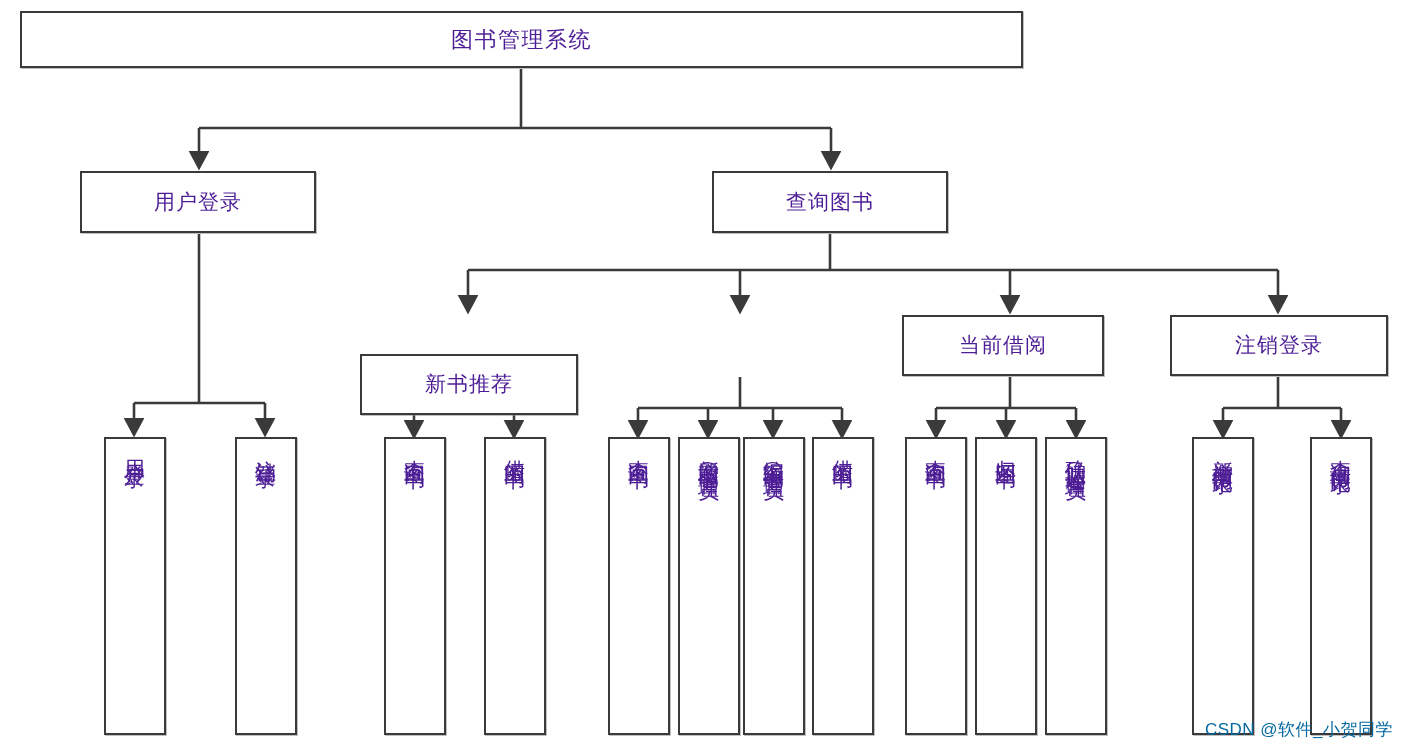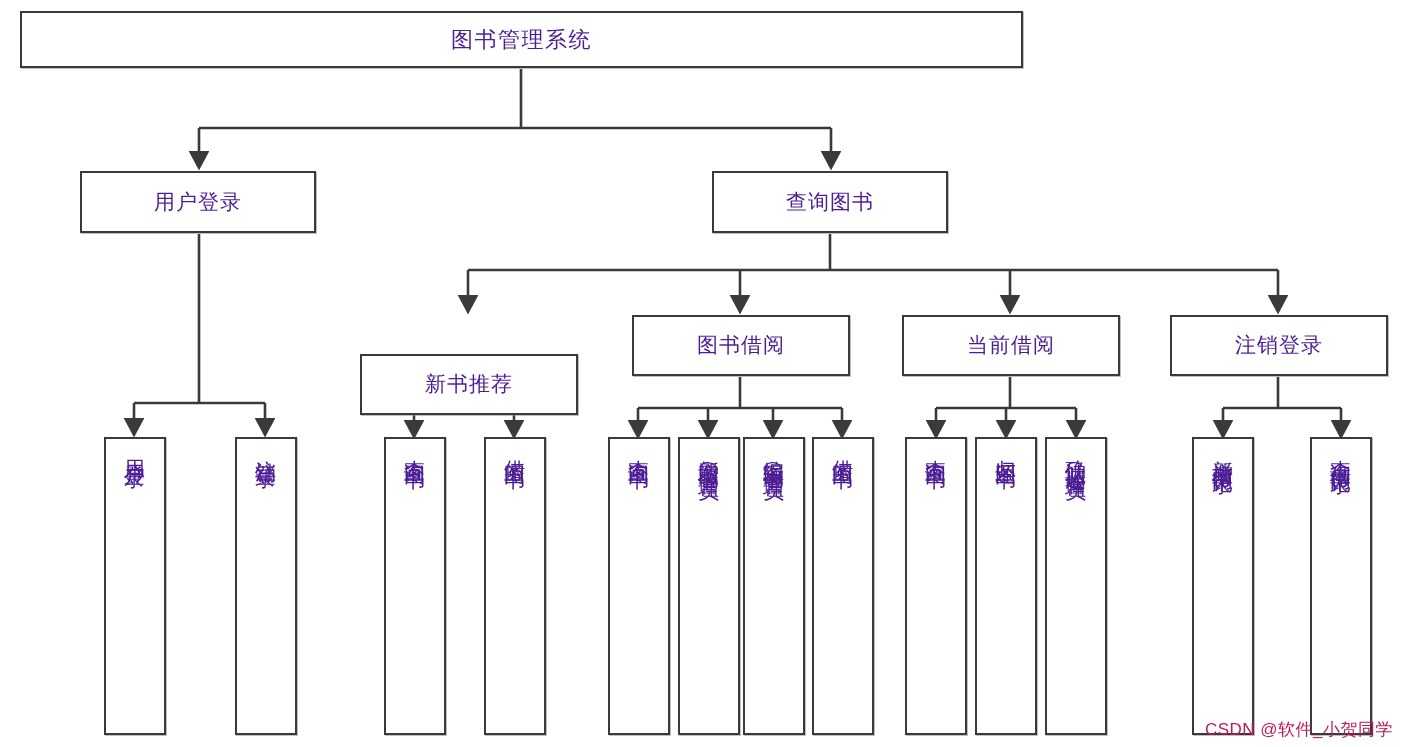--- a/index.html
+++ b/index.html
@@ -68,21 +68,21 @@
     width: 1405px;
     height: 747px;
     pointer-events: none;
   }
   
   #watermark {
     position: absolute;
     right: 12px;
     bottom: 6px;
     font-size: 17px;
-    color: #be185d;
+    color: #0369a1;
     letter-spacing: 0.5px;
     white-space: nowrap;
     font-family: "Liberation Sans", "DejaVu Sans", sans-serif;
   }
 </style>
 </head>
 <body>
 
 <div id="diagram-root">
 
@@ -143,24 +143,21 @@
   <div class="node h" style="left:80px; top:171px; width:236px; height:62px;">
     <span class="node-label">用户登录</span>
   </div>
   <div class="node h" style="left:712px; top:171px; width:236px; height:62px;">
     <span class="node-label">查询图书</span>
   </div>
 
   <div class="node h" style="left:360px; top:315px; width:218px; height:61px;margin-top:39px;">
     <span class="node-label">新书推荐</span>
   </div>
-  <div class="node h" style="left:632px; top:315px; width:218px; height:61px;">
-    <span class="node-label">图书借阅</span>
-  </div>
-  <div class="node h" style="left:902px; top:315px; width:218px; height:61px;">
+  <div class="node h" style="left:902px; top:315px; width:202px; height:61px;">
     <span class="node-label">当前借阅</span>
   </div>
   <div class="node h" style="left:1170px; top:315px; width:218px; height:61px;">
     <span class="node-label">注销登录</span>
   </div>
 
   <div class="node v" style="left:104px; top:437px; width:62px; height:298px;">
     <span class="node-label">用户登录</span>
   </div>
   <div class="node v" style="left:235px; top:437px; width:62px; height:298px;">

